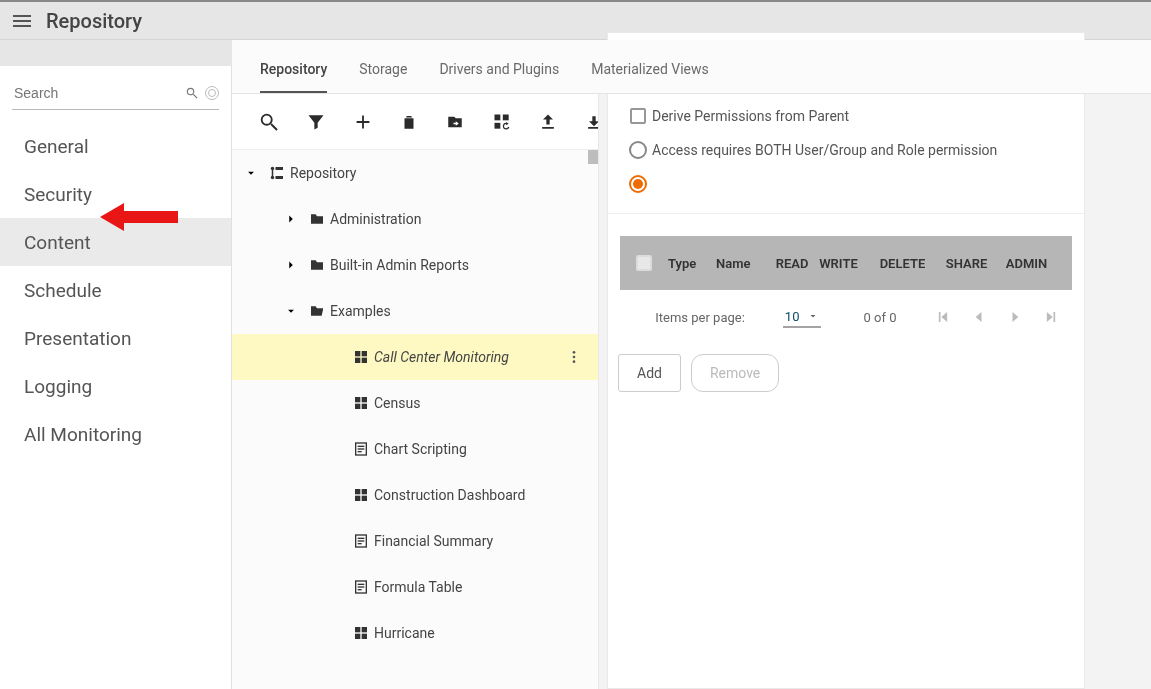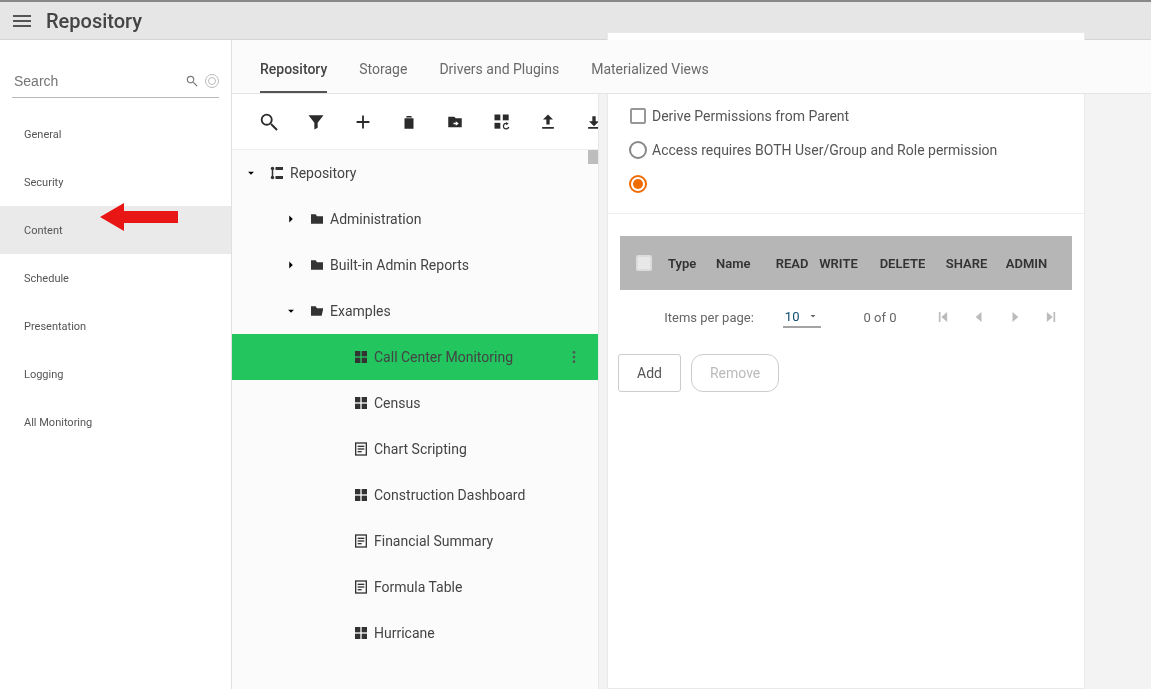--- a/index.html
+++ b/index.html
@@ -30,33 +30,34 @@
   .topbar-title { font-size:20px; font-weight:500; color:#444; }
 
   
   .cols { display:flex; height: calc(100% - 40px); }
 
   
   .sidebar {
     width: 232px;
     background: #fff;
     border-right: 1px solid #e0e0e0;
-    padding-top: 24px;
+    padding-top: 10px;
+    margin-top: 26px;
   }
   .search-wrap { position:relative; margin: 0 12px 12px 12px; display:flex; align-items:center; border-bottom:1px solid #b8b8b8; height:34px; }
   .search-input {
     border:none; outline:none; width:100%; font-size:14px; padding:6px 52px 6px 2px; background:transparent;
   }
   .search-wrap .trail-icons { position:absolute; right:0; display:flex; align-items:center; gap:6px; }
   .trail-icons svg { fill:#777; }
   .small-o { width:14px; height:14px; border:1px solid #bbb; border-radius:50%; position:relative; }
   .small-o::before { content:""; position:absolute; width:6px; height:6px; border:1px solid #bbb; border-radius:50%; top:2px; left:2px; }
 
   .side-item {
-    height:48px; display:flex; align-items:center; padding-left:24px; font-size:11px; color:#555; cursor:pointer;
+    height:48px; display:flex; align-items:center; padding-left:24px; font-size:19px; color:#555; cursor:pointer;
   }
   .side-item.active { background:#eaeaea; }
 
   .arrow-annotation {
     position:absolute; left:100px; top:197px; z-index:50; pointer-events:none;
   }
   .arrow-annotation svg { fill:#e91616; }
 
   
   .midcol {
@@ -88,21 +89,21 @@
 
   .tree-node {
     display:flex; align-items:center; height:46px; color:#444; font-size:14px;
   }
   .tree-node .exp { width:18px; text-align:center; color:#444; margin-right:4px;}
   .tree-node .nicon { width:22px; display:flex; justify-content:center; margin-right:2px;}
   .tree-node .nicon svg { fill:#333; }
   .tree-node.level0 { padding-left:12px; }
   .tree-node.level1 { padding-left:52px; }
   .tree-node.level3 { padding-left:118px; }
-  .tree-node.selected { background:#22c55e; }
+  .tree-node.selected { background:#fef9c3;font-style:italic; }
   .tree-node .dots { margin-left:auto; margin-right:14px; width:20px; height:20px; display:flex; align-items:center; justify-content:center;}
   .tree-node .dots svg { fill:#555; }
 
   
   .rightcol {
     flex:1; background:#f3f3f3; display:flex; flex-direction:row; border-left:1px solid #e7e7e7;
   }
   .right-panel {
     margin:0 8px; background:#fff; border:1px solid #e9e9e9;
   }
@@ -129,21 +130,21 @@
   .th-type { width:48px; }
   .th-name { flex:1; }
   .th-col { width:60px; text-align:center; }
   .th-col.first { width:58px;text-align:right; }
   .th-chk .chk-g { width:16px; height:16px; border:2px solid #dcdcdc; background:#e8e8e8; border-radius:2px;}
 
   .pager {
     display:flex; align-items:center; justify-content:flex-end; gap:18px;
     padding:16px 10px 8px; font-size:13px; color:#666;
   }
-  .pager .lbl { margin-right:11px;text-align:center; }
+  .pager .lbl { margin-right:20px;text-align:center; }
   .pager .sel { display:flex; align-items:center; gap:8px; border-bottom:2px solid #a3a3a3; padding:2px 2px; color:#0c4a6e; }
   .pager .range { margin-left:24px; margin-right:18px; }
   .pager .nav { display:flex; gap:14px; }
   .pager .nav svg { fill:#bbb; }
   .pager .nav .pbtn { width:22px; height:22px; cursor:pointer; display:flex; align-items:center; justify-content:center;}
 
   .btn-row { padding:14px 10px 16px; display:flex; gap:10px; }
   .btn { border:1px solid #ccc; border-radius:3px; background:#fff; padding:10px 18px; font-size:14px; color:#555; cursor:pointer;}
   .btn.disabled { color:#bbb; cursor:default;border-radius:12px; }
 

